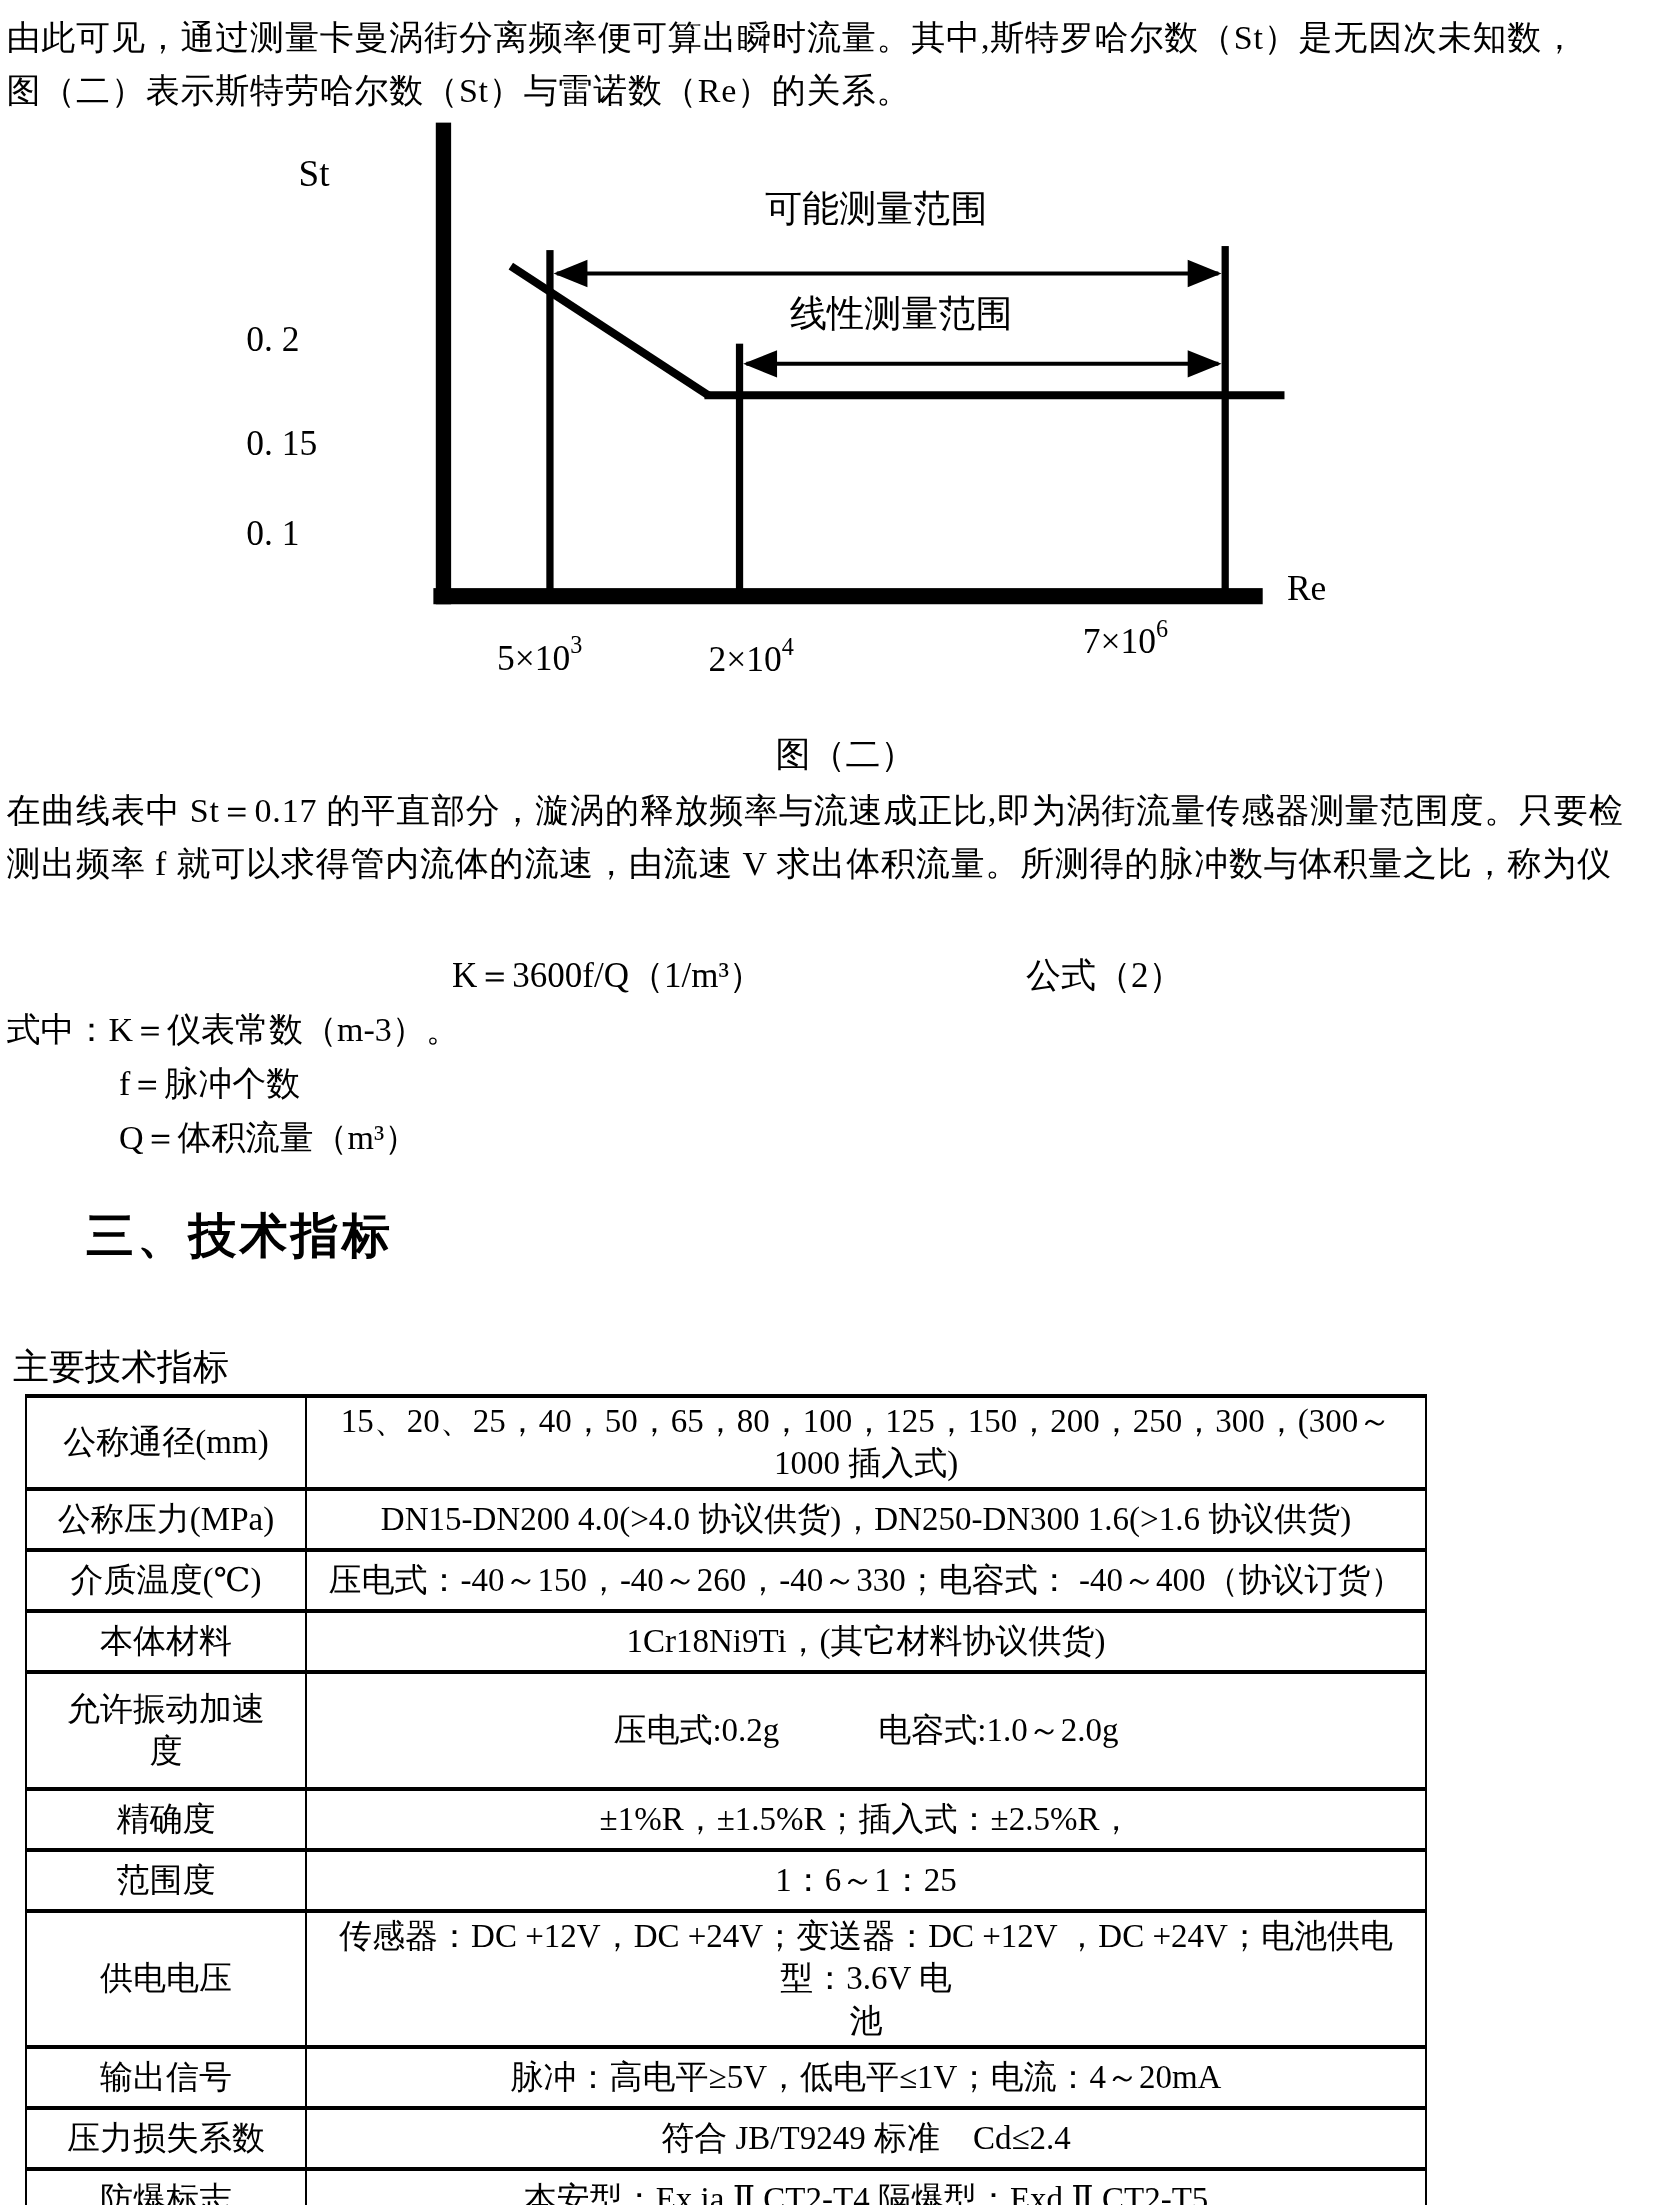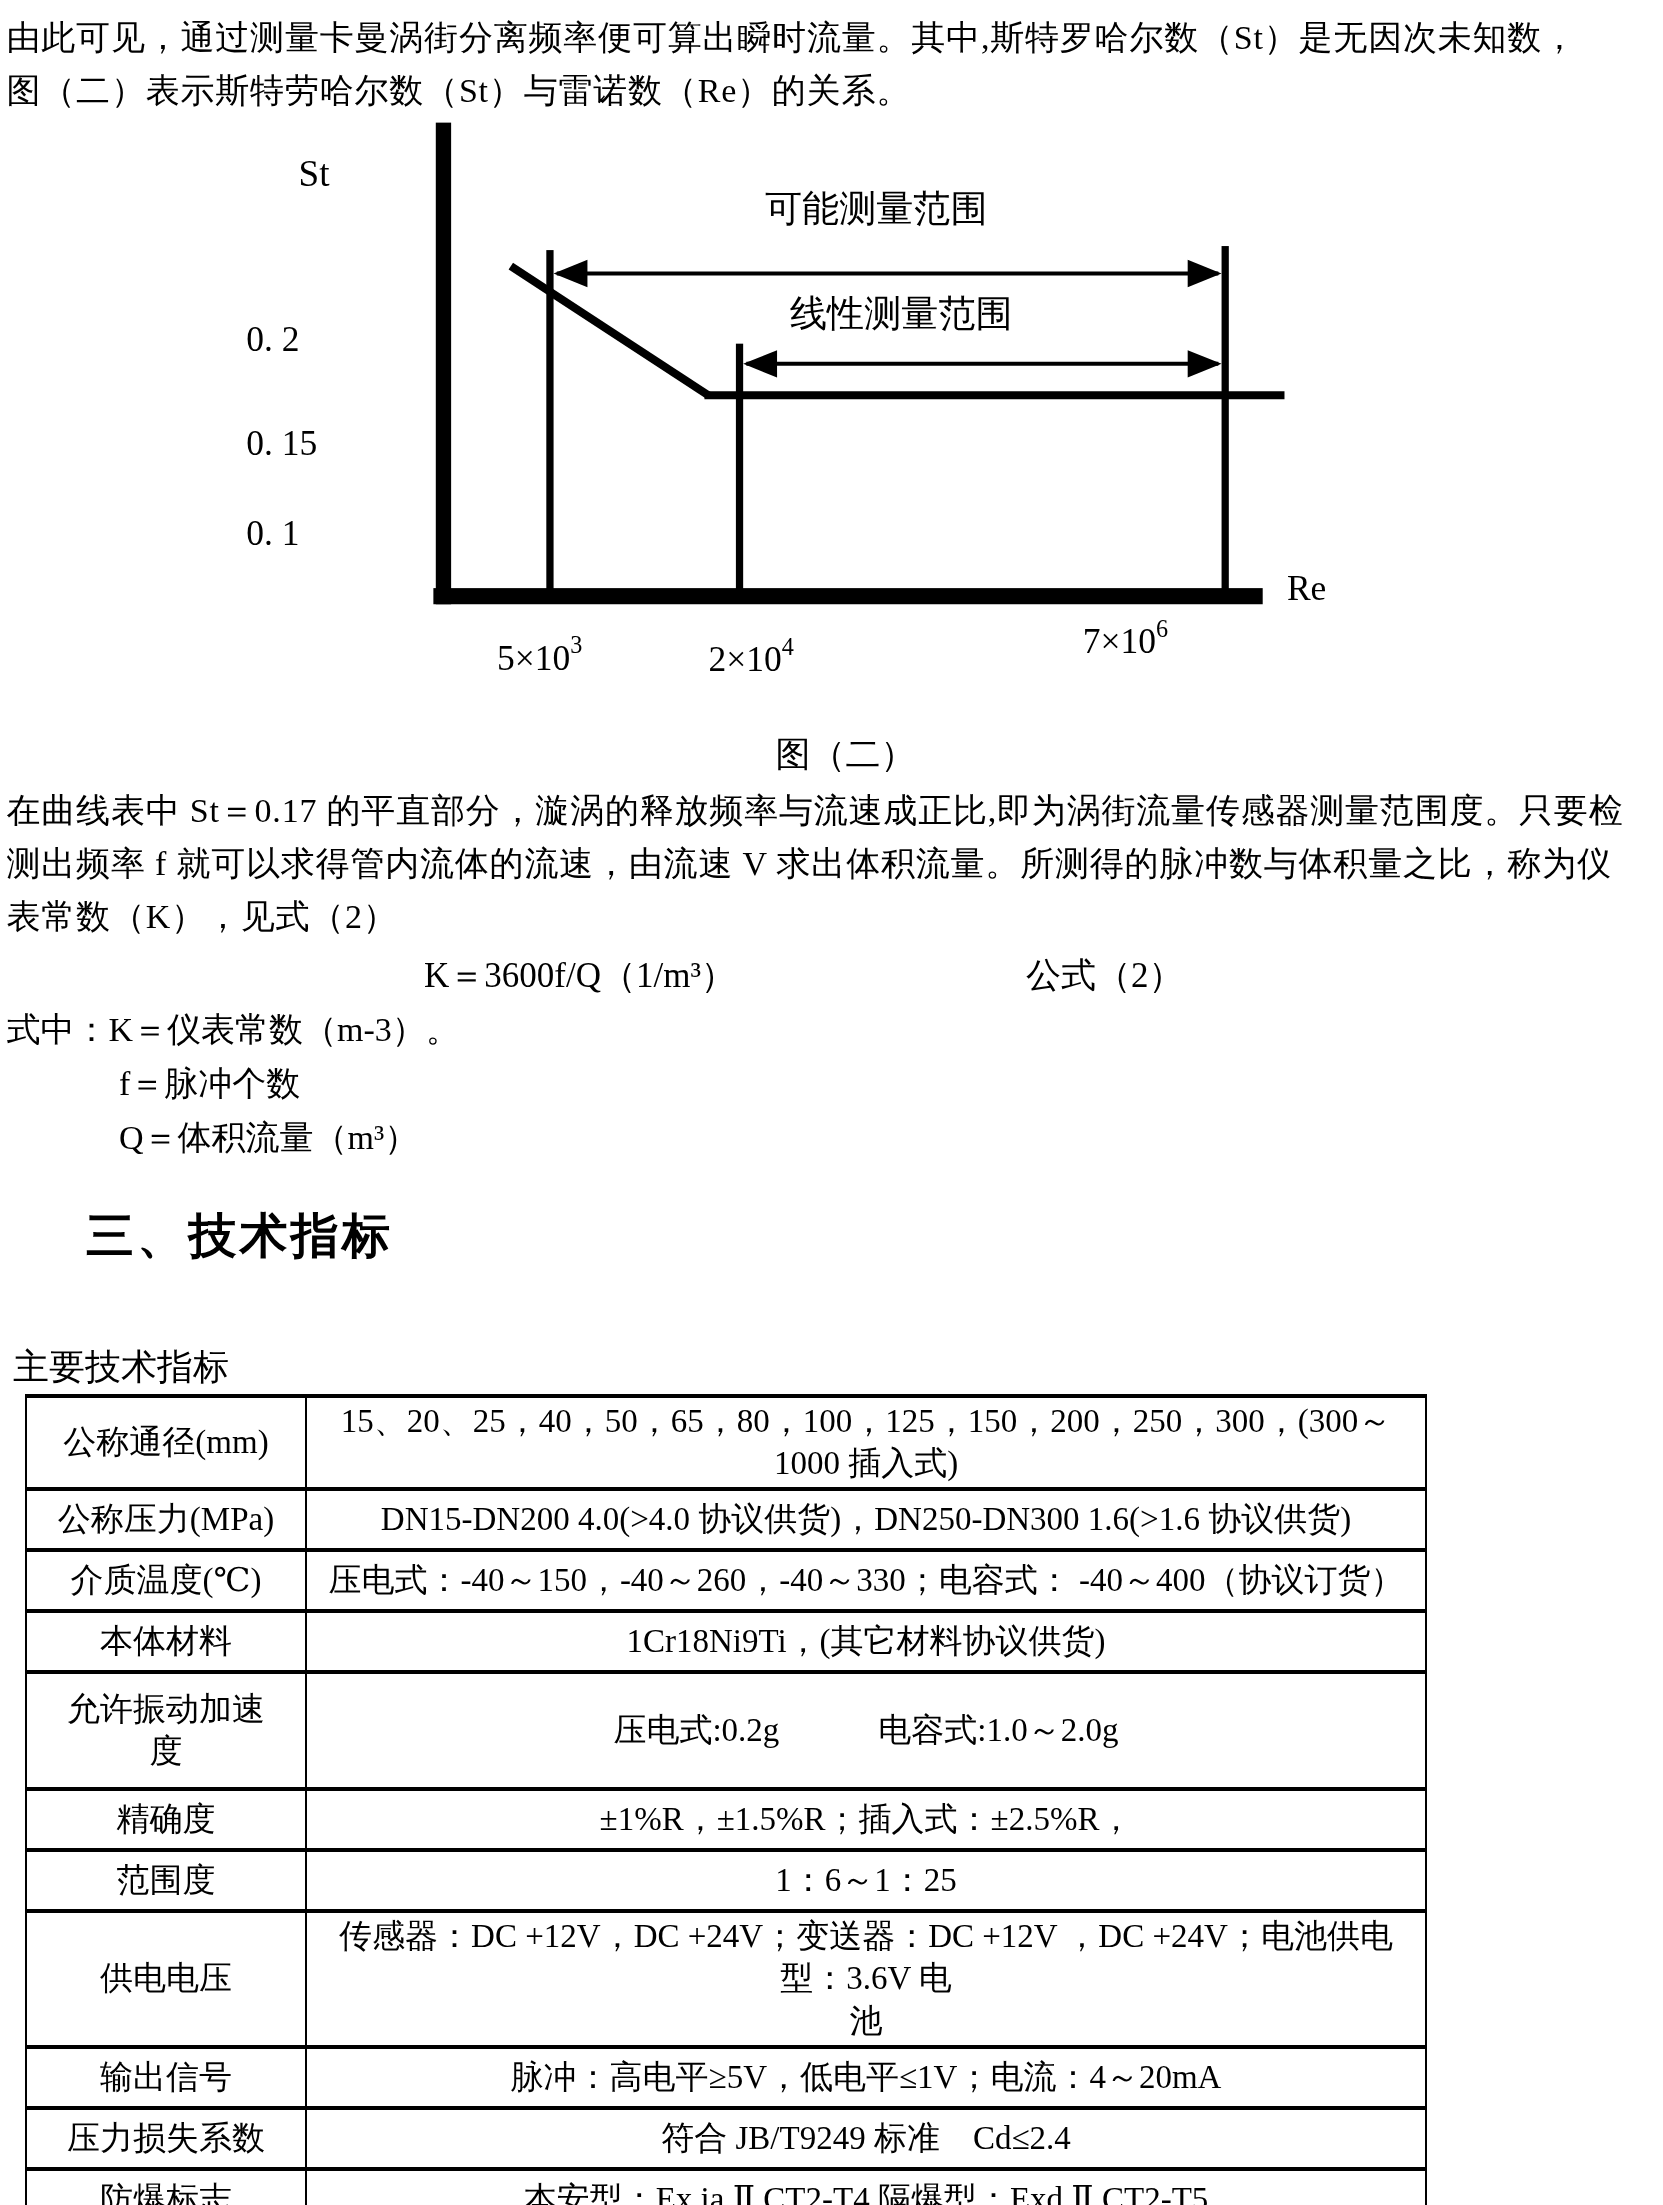--- a/index.html
+++ b/index.html
@@ -78,24 +78,23 @@
 
     <text x="1086" y="274" font-size="46" text-anchor="middle">可能测量范围</text>
     <text x="1117" y="404" font-size="46" text-anchor="middle">线性测量范围</text>
   </svg>
 
   <div class="abs caption">图（二）</div>
 
   <div class="abs" style="left:6.5px; top:784px;">
     <div class="tline">在曲线表中 St＝0.17 的平直部分，漩涡的释放频率与流速成正比,即为涡街流量传感器测量范围度。只要检</div>
     <div class="tline">测出频率 f 就可以求得管内流体的流速，由流速 V 求出体积流量。所测得的脉冲数与体积量之比，称为仪</div>
-    <div class="tline">表常数（K），见式（2）</div>
   </div>
 
-  <div class="abs formula" style="left:424px; top:952px;">K＝3600f/Q（1/m³）</div>
+  <div class="abs formula" style="left:452px; top:952px;">K＝3600f/Q（1/m³）</div>
   <div class="abs formula" style="left:1026px; top:952px;">公式（2）</div>
 
   <div class="abs def" style="left:6.5px; top:1007px;">式中：K＝仪表常数（m-3）。</div>
   <div class="abs def" style="left:119px; top:1061px;">f＝脉冲个数</div>
   <div class="abs def" style="left:119px; top:1115px;">Q＝体积流量（m³）</div>
 
   <div class="abs heading">三、技术指标</div>
 
   <div class="abs table-title">主要技术指标</div>
 

